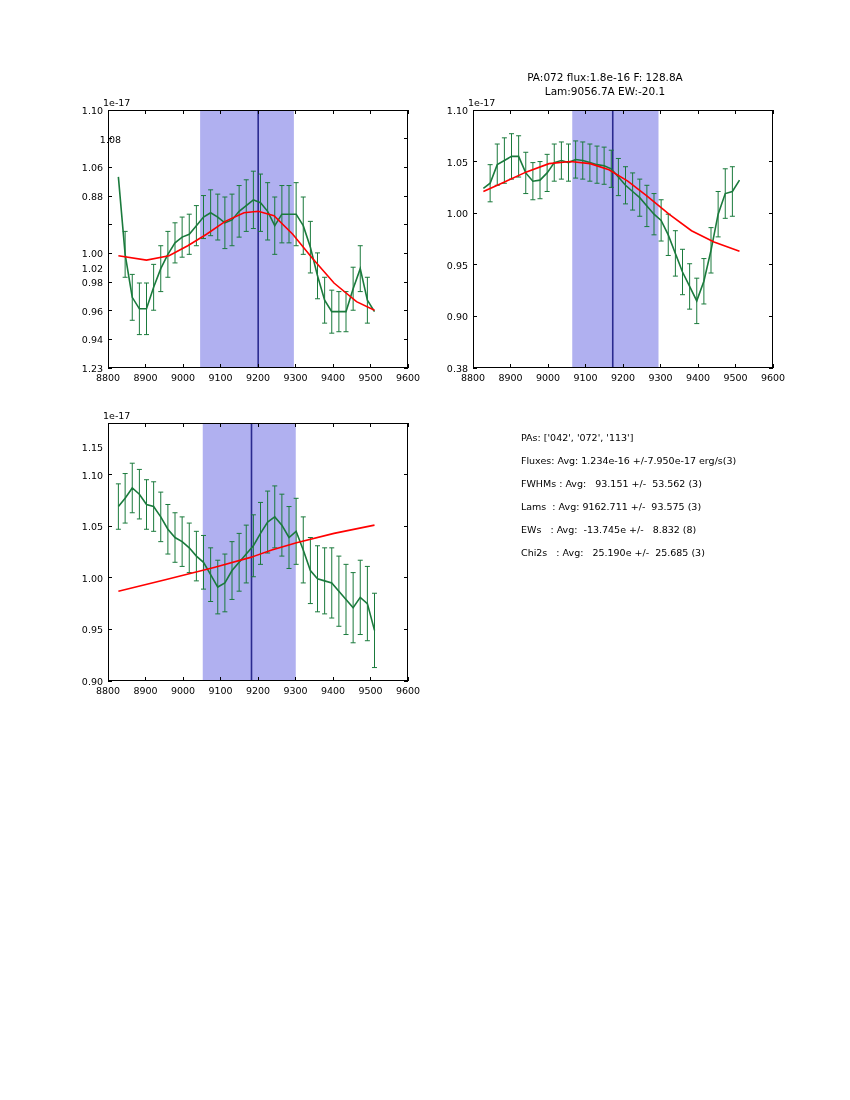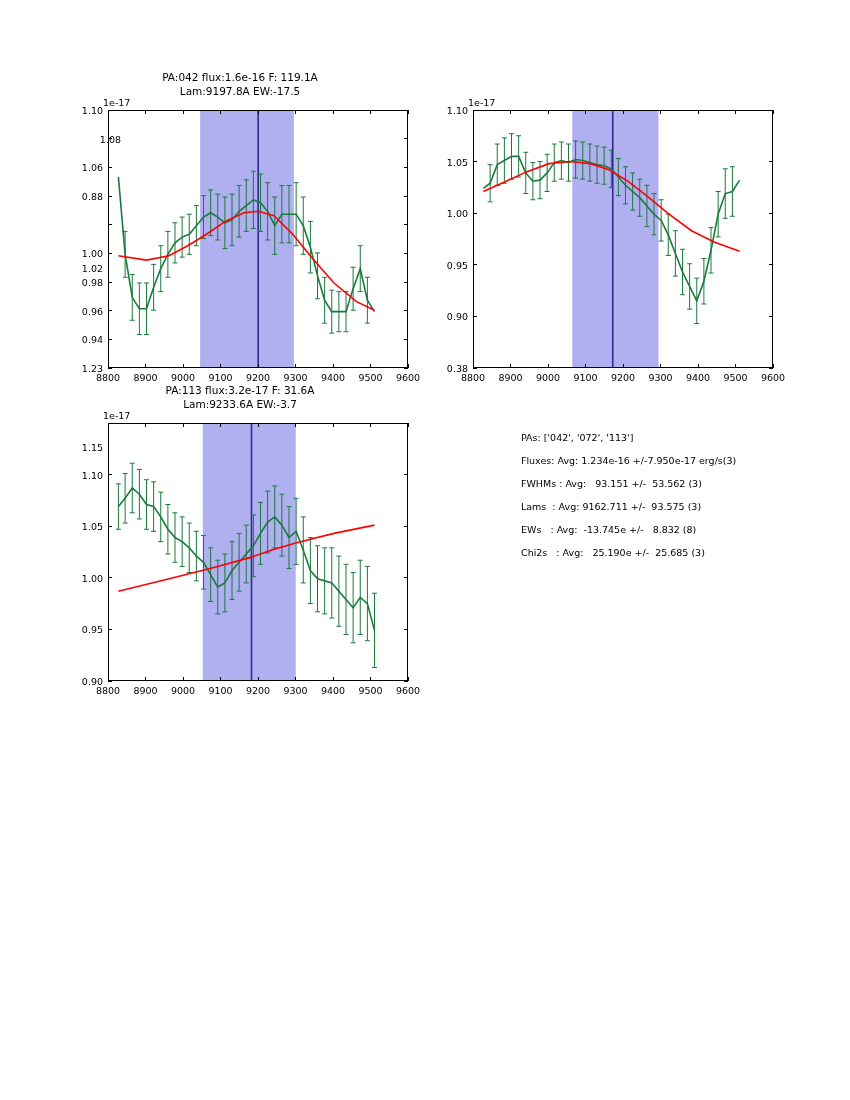--- a/index.html
+++ b/index.html
@@ -66,24 +66,20 @@
     margin-bottom:12px;
     white-space:pre;
   }
 </style>
 </head>
 <body>
 
 <div class="page">
 
   <div class="panel" id="p0" style="left:60px;top:70px;width:360px;height:310px;">
-    <div class="title">
-      <span>PA:042 flux:1.6e-16 F: 119.1A</span><br>
-      <span>Lam:9197.8A EW:-17.5</span>
-    </div>
     <div class="expo" style="left:43px;top:27px;">1e-17</div>
     <div class="plotbox" id="box0" style="left:48px;top:40px;width:300px;height:258px;">
         <svg class="curves" width="300" height="258">
           <rect x="91.125" y="0" width="93.75" height="258" fill="#b0b0f0"></rect>
           <line x1="149.17499999999973" x2="149.17499999999973" y1="0" y2="258" stroke="#2a2a8f" stroke-width="1.6"></line>
           <g stroke="#1a7a3c" stroke-width="1">
             <line x1="16.125" x2="16.125" y1="120.40000000000009" y2="166.26666666666677"></line>
             <line x1="13.625" x2="18.625" y1="120.40000000000009" y2="120.40000000000009"></line>
             <line x1="13.625" x2="18.625" y1="166.26666666666677" y2="166.26666666666677"></line>
             <line x1="23.25" x2="23.25" y1="163.4000000000001" y2="209.2666666666668"></line>
@@ -246,20 +242,24 @@
       <div class="tickmark" style="left: 272.5px; width: 1px; height: 4px; top: 40px;"></div>
       <div class="xtick" style="left: 310.5px; top: 302px;">9500</div>
       <div class="tickmark" style="left: 310px; width: 1px; height: 4px; top: 294px;"></div>
       <div class="tickmark" style="left: 310px; width: 1px; height: 4px; top: 40px;"></div>
       <div class="xtick" style="left: 348px; top: 302px;">9600</div>
       <div class="tickmark" style="left: 347.5px; width: 1px; height: 4px; top: 294px;"></div>
       <div class="tickmark" style="left: 347.5px; width: 1px; height: 4px; top: 40px;"></div>
     </div>
 
   <div class="panel" id="p1" style="left:425px;top:70px;width:360px;height:310px;">
+    <div class="title">
+      <span>PA:072 flux:1.8e-16 F: 128.8A</span><br>
+      <span>Lam:9056.7A EW:-20.1</span>
+    </div>
     <div class="expo" style="left:43px;top:27px;">1e-17</div>
     <div class="plotbox" id="box1" style="left:48px;top:40px;width:300px;height:258px;">
         <svg class="curves" width="300" height="258">
           <rect x="98.25" y="0" width="86.25" height="258" fill="#b0b0f0"></rect>
           <line x1="138.75" x2="138.75" y1="0" y2="258" stroke="#2a2a8f" stroke-width="1.6"></line>
           <g stroke="#1a7a3c" stroke-width="1">
             <line x1="16.125" x2="16.125" y1="53.664000000000016" y2="90.81600000000006"></line>
             <line x1="13.625" x2="18.625" y1="53.664000000000016" y2="53.664000000000016"></line>
             <line x1="13.625" x2="18.625" y1="90.81600000000006" y2="90.81600000000006"></line>
             <line x1="23.25" x2="23.25" y1="33.024" y2="74.30400000000003"></line>
@@ -410,24 +410,20 @@
       <div class="tickmark" style="left: 272.5px; width: 1px; height: 4px; top: 40px;"></div>
       <div class="xtick" style="left: 310.5px; top: 302px;">9500</div>
       <div class="tickmark" style="left: 310px; width: 1px; height: 4px; top: 294px;"></div>
       <div class="tickmark" style="left: 310px; width: 1px; height: 4px; top: 40px;"></div>
       <div class="xtick" style="left: 348px; top: 302px;">9600</div>
       <div class="tickmark" style="left: 347.5px; width: 1px; height: 4px; top: 294px;"></div>
       <div class="tickmark" style="left: 347.5px; width: 1px; height: 4px; top: 40px;"></div>
     </div>
 
   <div class="panel" id="p2" style="left:60px;top:383px;width:360px;height:310px;">
-    <div class="title">
-      <span>PA:113 flux:3.2e-17 F: 31.6A</span><br>
-      <span>Lam:9233.6A EW:-3.7</span>
-    </div>
     <div class="expo" style="left:43px;top:27px;">1e-17</div>
     <div class="plotbox" id="box2" style="left:48px;top:40px;width:300px;height:258px;">
         <svg class="curves" width="300" height="258">
           <rect x="93.75" y="0" width="93.00000000000003" height="258" fill="#b0b0f0"></rect>
           <line x1="142.5" x2="142.5" y1="0" y2="258" stroke="#2a2a8f" stroke-width="1.6"></line>
           <g stroke="#1a7a3c" stroke-width="1">
             <line x1="9.375" x2="9.375" y1="59.85599999999985" y2="105.26399999999992"></line>
             <line x1="6.875" x2="11.875" y1="59.85599999999985" y2="59.85599999999985"></line>
             <line x1="6.875" x2="11.875" y1="105.26399999999992" y2="105.26399999999992"></line>
             <line x1="16.125" x2="16.125" y1="49.53599999999983" y2="99.07199999999992"></line>

